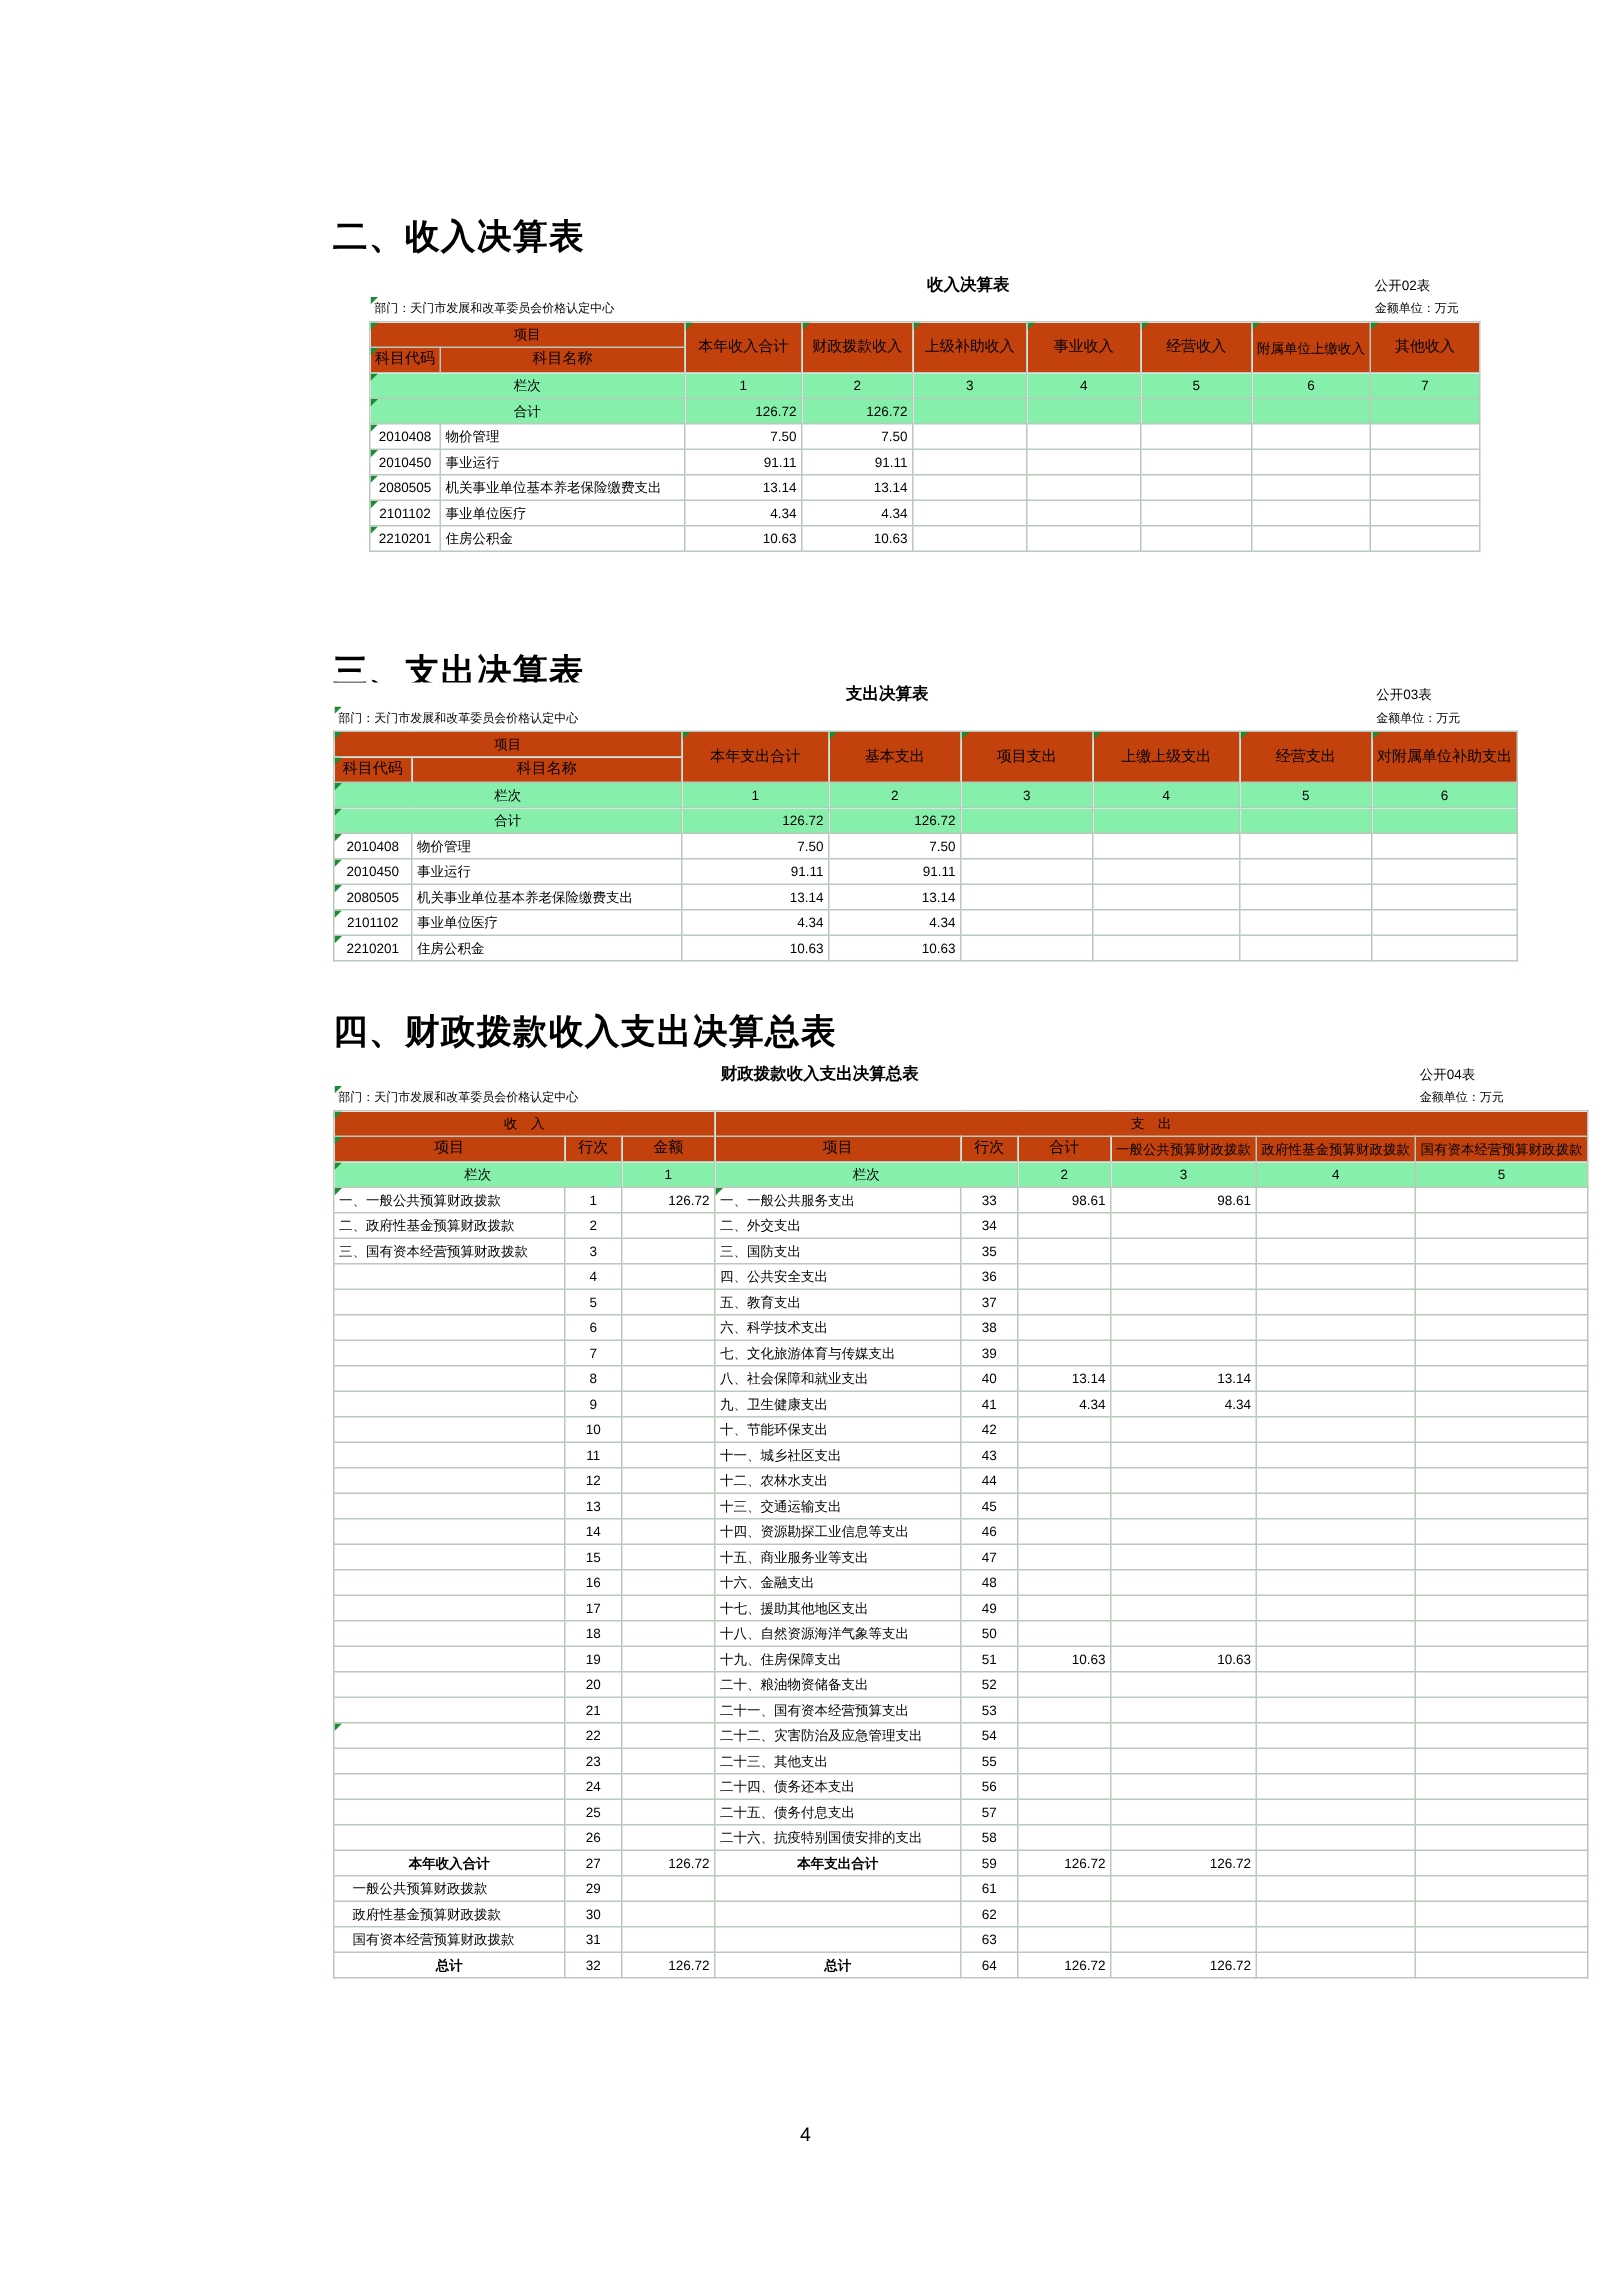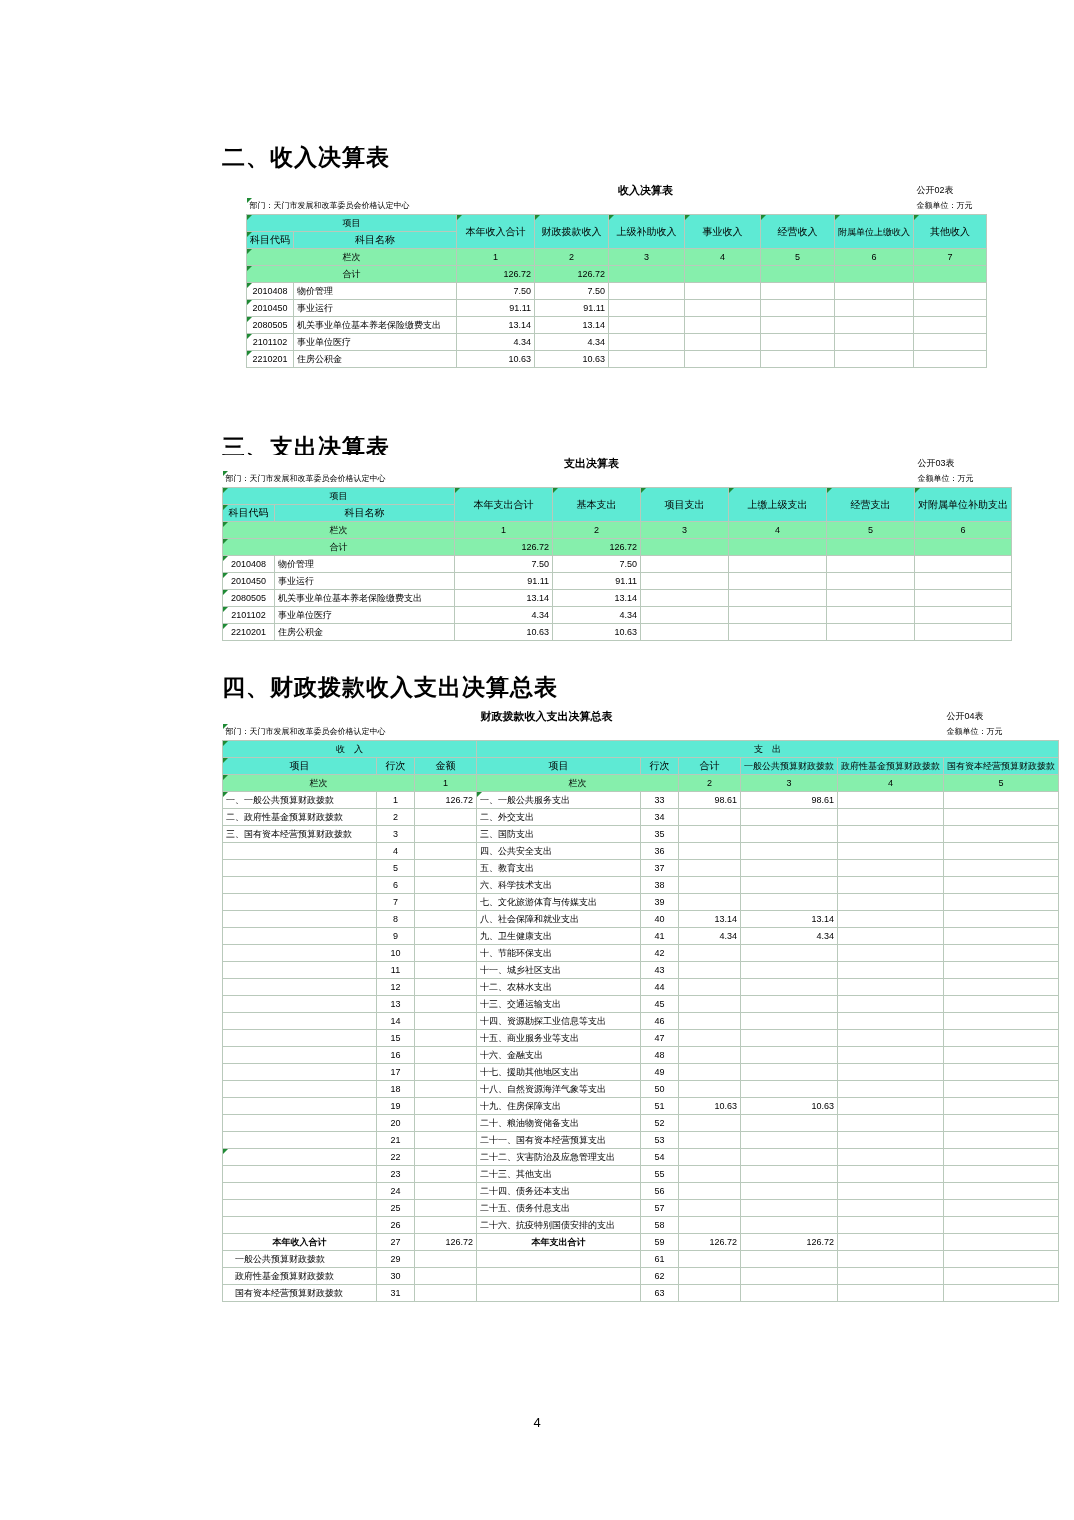--- a/index.html
+++ b/index.html
@@ -40,21 +40,21 @@
   }
   table.sheet td {
     border: 1px solid #b9c9bb;
     padding: 1px 3px;
     vertical-align: middle;
     height: 14px;
     line-height: 12px;
     overflow: hidden;
     white-space: nowrap;
   }
-  .greenbg { background: #5eead4; }
+  .greenbg { background: #c2410c; }
   .greenbg2 { background: #86efac; }
   .nb { border: none !important; }
   .c { text-align: center; }
   .r { text-align: right; }
   .l { text-align: left; }
   .b { font-weight: bold; }
   .f11 { font-size: 11px; }
   .f10 { font-size: 10px; }
   .f9 { font-size: 9px; }
   .f8 { font-size: 8px; }
@@ -712,18 +712,29 @@
             <td class="f9 l" style="padding-left: 12px;">国有资本经营预算财政拨款</td>
             <td class="c f9">31</td>
             <td class="r f9"></td>
             <td class="f9 l"></td>
             <td class="c f9">63</td>
             <td class="r f9"></td>
             <td class="r f9"></td>
             <td class="r f9"></td>
             <td class="r f9"></td>
           </tr>
+          <tr>
+            <td class="f9 c b">总计</td>
+            <td class="c f9">32</td>
+            <td class="r f9">126.72</td>
+            <td class="f9 c b">总计</td>
+            <td class="c f9">64</td>
+            <td class="r f9">126.72</td>
+            <td class="r f9">126.72</td>
+            <td class="r f9"></td>
+            <td class="r f9"></td>
+          </tr>
         </tbody>
     </table>
   </div>
 
   <div class="pagenum">4</div>
 </div>
 
 </body></html>

